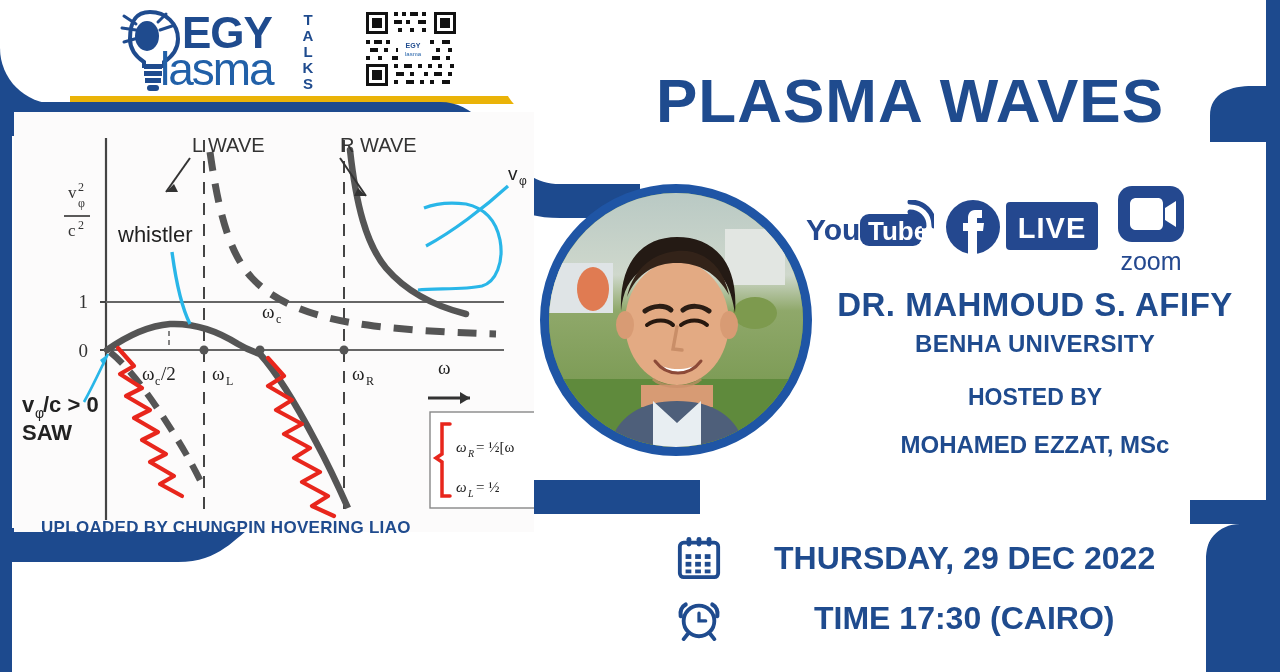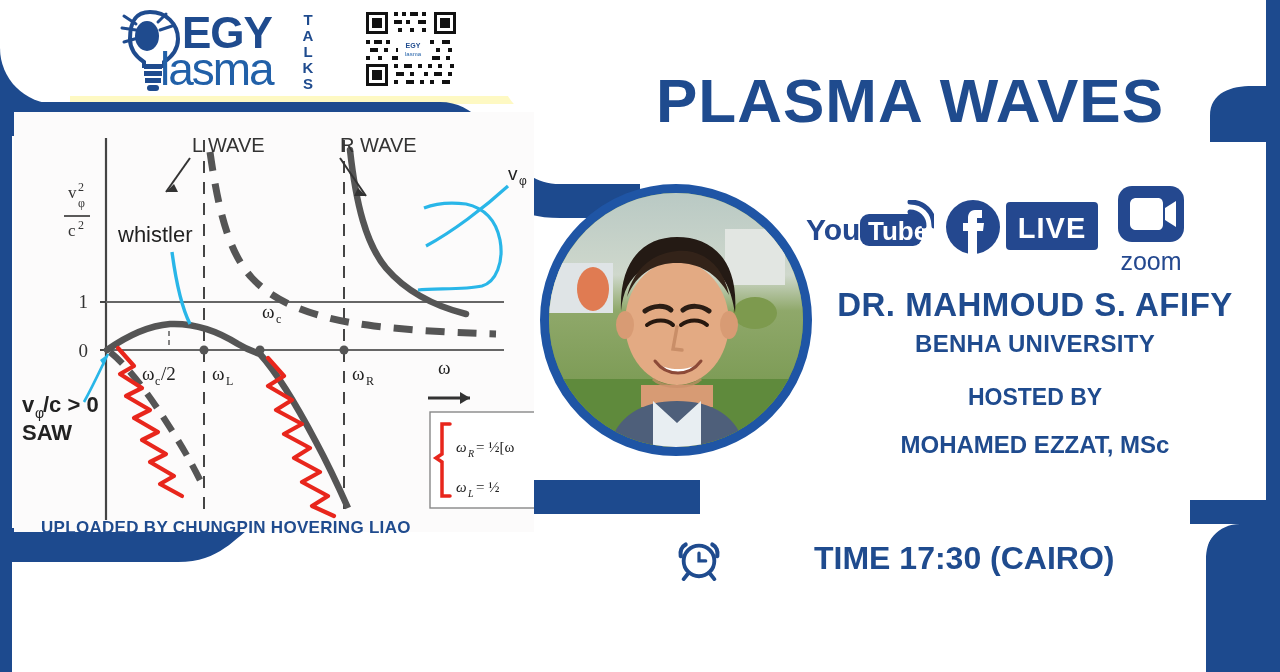--- a/index.html
+++ b/index.html
@@ -5,21 +5,21 @@
   * { margin:0; padding:0; box-sizing:border-box; }
   html,body { width:1280px; height:672px; overflow:hidden; }
   body {
     font-family:"Liberation Sans", sans-serif;
     background:#1e4a8c;
     position:relative;
   }
   #poster {
     position:absolute; inset:0;
     width:1280px; height:672px;
-    background:#fef9c3;
+    background:#eab308;
     overflow:hidden;
   }
 
   
   .panel { position:absolute; background:#ffffff; }
 
   #top-white {
     left:0; top:0; width:1280px; height:96px;
     border-bottom-left-radius:0;
   }
@@ -437,20 +437,40 @@
     <svg style="position:absolute; left:308px; top:0px;" width="82" height="92" viewBox="0 0 82 92">
       <rect x="4" y="0" width="66" height="56" rx="14" fill="#24488f"></rect>
       <path d="M16,18 C16,14 19,12 22,12 L44,12 C47,12 49,14 49,18 L49,38
                C49,42 47,44 44,44 L22,44 C19,44 16,42 16,38 Z" fill="#ffffff"></path>
       <path d="M51,22 L62,15 L62,41 L51,34 Z" fill="#ffffff"></path>
       <text x="37" y="84" font-size="25" fill="#24488f" text-anchor="middle" font-family="Liberation Sans, sans-serif">zoom</text>
     </svg>
   </div>
 
   <div id="datetime">
+    <div class="dt-row" id="dt-date">
+      <svg class="dt-icon" viewBox="0 0 48 48">
+        <rect x="4" y="8" width="40" height="36" rx="4" fill="none" stroke="#1f4b8e" stroke-width="4"></rect>
+        <rect x="11" y="2" width="5" height="10" rx="2.5" fill="#1f4b8e"></rect>
+        <rect x="21.5" y="2" width="5" height="10" rx="2.5" fill="#1f4b8e"></rect>
+        <rect x="32" y="2" width="5" height="10" rx="2.5" fill="#1f4b8e"></rect>
+        <g fill="#1f4b8e">
+          <rect x="10" y="20" width="6" height="5"></rect>
+            <rect x="20" y="20" width="6" height="5"></rect>
+          <rect x="30" y="20" width="6" height="5"></rect>
+          <rect x="10" y="28" width="6" height="5"></rect>
+            <rect x="20" y="28" width="6" height="5"></rect>
+          <rect x="30" y="28" width="6" height="5"></rect>
+          <rect x="10" y="36" width="6" height="4"></rect>
+            <rect x="20" y="36" width="6" height="4"></rect>
+          <rect x="30" y="36" width="6" height="4"></rect>
+        </g>
+      </svg>
+      <div class="lbl">THURSDAY,  29 DEC 2022</div>
+    </div>
     <div class="dt-row" id="dt-time">
       <svg class="dt-icon" viewBox="0 0 48 48">
         <circle cx="24" cy="27" r="16" fill="none" stroke="#1f4b8e" stroke-width="4"></circle>
         <path d="M10,10 C6,12 4,17 5,22" stroke="#1f4b8e" stroke-width="4.5" fill="none" stroke-linecap="round"></path>
         <path d="M38,10 C42,12 44,17 43,22" stroke="#1f4b8e" stroke-width="4.5" fill="none" stroke-linecap="round"></path>
         <path d="M24,19 L24,27 L31,27" stroke="#1f4b8e" stroke-width="3.4" fill="none" stroke-linecap="round"></path>
         <path d="M12,41 L8,46 M36,41 L40,46" stroke="#1f4b8e" stroke-width="4" stroke-linecap="round"></path>
       </svg>
       <div class="lbl">TIME 17:30 (CAIRO)</div>
     </div>

